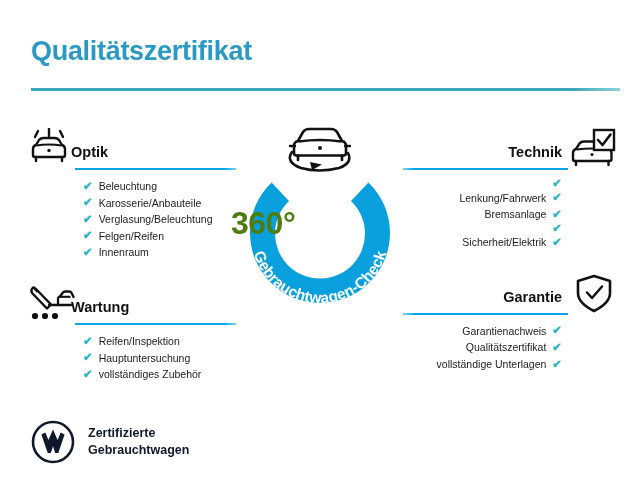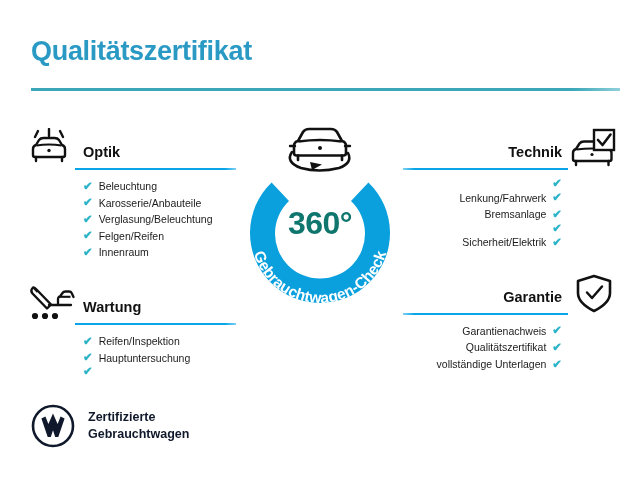--- a/index.html
+++ b/index.html
@@ -72,21 +72,21 @@
   .col-right .block-head .icon { right: 3px; }
 
   .sec-title {
     position: absolute;
     bottom: 12px;
     font-size: 14.5px;
     font-weight: bold;
     color: #111111;
     white-space: nowrap;
   }
-  .col-left .sec-title { left: 63px; }
+  .col-left .sec-title { left: 51px; }
   .col-right .sec-title { right: 58px; }
 
   .sec-rule {
     position: absolute;
     height: 2px;
     bottom: 2px;
   }
   .col-left .sec-rule {
     left: 55px; right: 14px;
     background: linear-gradient(to right, #0aa5e9 0%, #0aa5e9 93%, #7fd0f4 100%);
@@ -132,40 +132,39 @@
     width: 178px;
     height: 178px;
   }
   .badge svg { display: block; }
 
   .badge-num {
     position: absolute;
     left: 0;
     top: 60px;
     width: 178px;
-    text-align: center;
     font-size: 32px;
     font-weight: bold;
-    color: #0f766e;
+    color: #4d7c0f;
     letter-spacing: -0.5px;
   }
 
   .car-top {
     position: absolute;
     left: 48px;
     top: -27px;
     width: 82px;
     height: 66px;
   }
 
   
   .footer {
     position: absolute;
     left: 31px;
-    top: 404px;
+    top: 420px;
     display: flex;
     align-items: center;
   }
   .vw-mark { width: 44px; height: 44px; }
   .vw-text {
     margin-left: 13px;
     font-size: 12.5px;
     font-weight: bold;
     line-height: 17px;
     color: #10192b;
@@ -245,20 +244,21 @@
         <li>
             <span class="chk">✔</span>
             <span>Reifen/Inspektion</span>
           </li>
         <li>
             <span class="chk">✔</span>
             <span>Hauptuntersuchung</span>
           </li>
         <li>
             <span class="chk">✔</span>
+            <span>vollständiges Zubehör</span>
           </li>
       </ul>
     </div>
   </div>
 
   <div class="col-right">
 
     <div class="block">
       <div class="block-head">
         <span class="icon">

